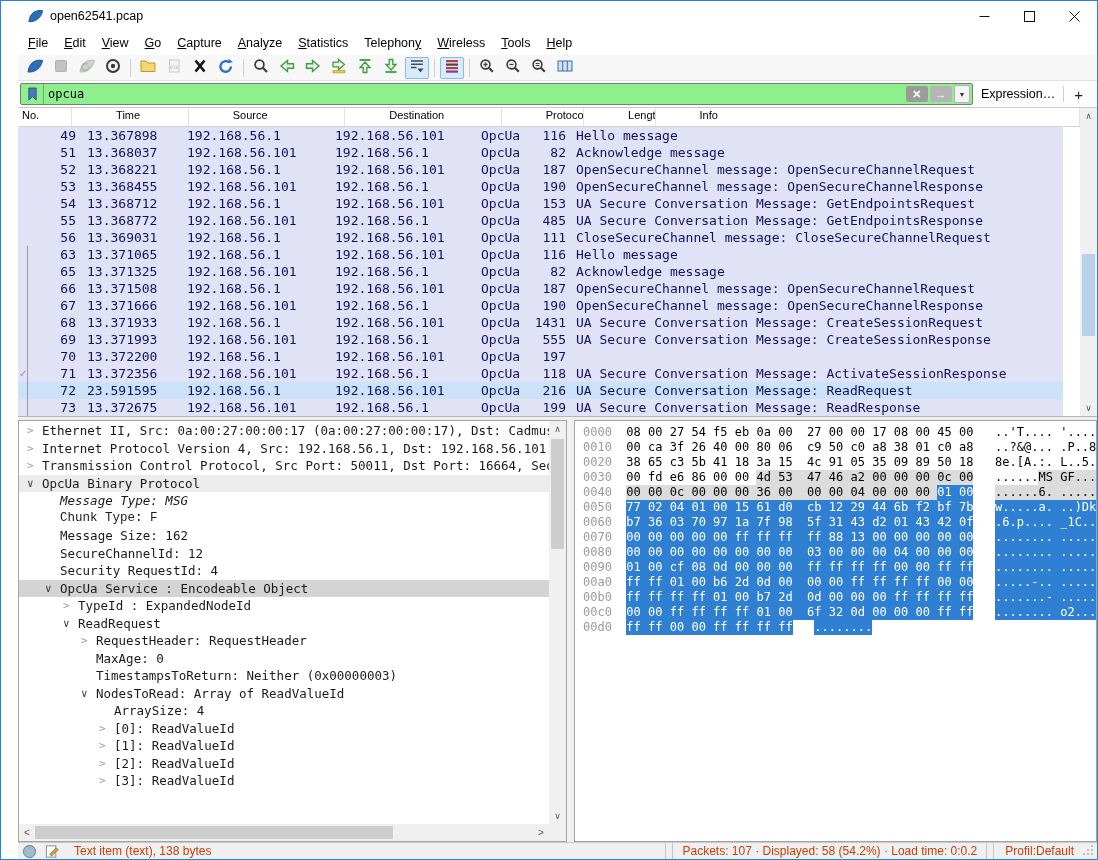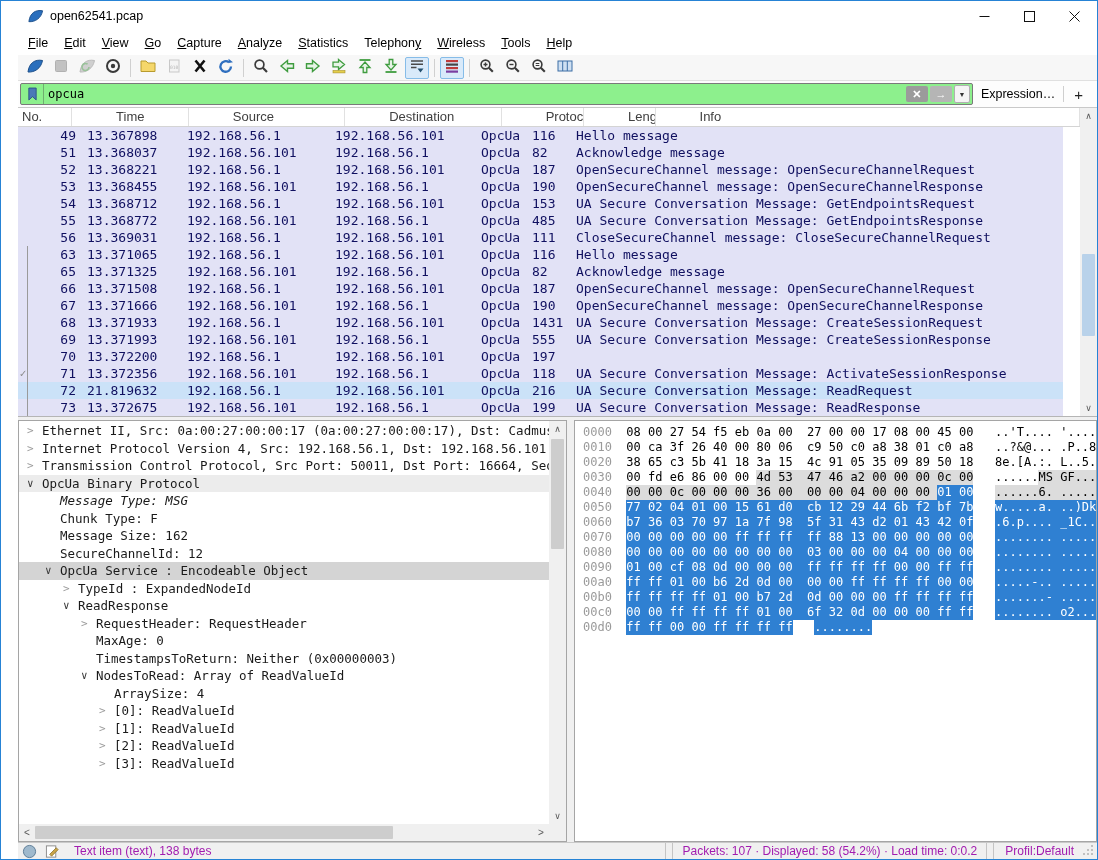--- a/index.html
+++ b/index.html
@@ -37,32 +37,32 @@
   #clearbtn{background:#9b9b9b;}
   #applybtn{background:#b5b5b5;}
   #caretbtn{width:14px;height:16px;background:#f4f4f4;border:1px solid #b0b0b0;border-radius:2px;margin-right:2px;
             display:flex;align-items:center;justify-content:center;font-size:7px;color:#333;}
   #expression{font-size:12.5px;color:#000;padding:0 8px;}
   #fsep{width:1px;height:16px;background:#cfcfcf;}
   #addbtn{font-size:15px;color:#222;padding:0 10px;}
   
   #packetlist{height:308px;display:flex;border-bottom:1px solid #b5b5b5;flex:0 0 auto;background:#fff;}
   #plcontent{flex:1;overflow:hidden;}
-  #plheader{display:flex;height:18px;background:#fff;border-bottom:1px solid #d4d4d4;font-size:13px;color:#404040;gap:40px;}
+  #plheader{display:flex;height:18px;background:#fff;border-bottom:1px solid #d4d4d4;font-size:11px;color:#000000;gap:40px;}
   #plheader .hc{box-sizing:border-box;border-right:1px solid #e1e1e1;padding:1px 0 0 4px;white-space:nowrap;overflow:hidden;}
   .prow{display:flex;height:17px;line-height:17px;width:1045px;background:#e2e2f6;
         font-family:"DejaVu Sans Mono","Liberation Mono",monospace;font-size:13px;color:#101060;}
   .prow.sel{background:#cbe2f8;}
   .pc{box-sizing:border-box;white-space:pre;overflow:hidden;}
   .c-no{width:68px;text-align:right;padding-right:10px;position:relative;}
   .c-time{width:97px;padding-left:1px;}
   .c-src{width:148px;padding-left:4px;}
   .c-dst{width:148px;padding-left:4px;}
   .c-proto{width:53px;padding-left:2px;}
-  .c-len{width:39px;padding-right:5px;}
+  .c-len{width:39px;text-align:right;padding-right:5px;}
   .c-info{flex:1;padding-left:5px;}
   .bracket{position:absolute;left:9px;top:0;bottom:0;width:0;border-left:1px solid #9a9a9a;}
   .relmark{position:absolute;left:1px;top:0;font-size:10px;color:#8e8e8e;font-family:"Liberation Sans",sans-serif;}
   
   .vscroll{width:17px;background:#f0f0f0;display:flex;flex-direction:column;align-items:center;flex:0 0 auto;}
   .sarrow{height:16px;width:17px;display:flex;align-items:center;justify-content:center;
           color:#5a5a5a;font-size:9px;flex:0 0 auto;}
   .thumb{width:13px;background:#b9d2ea;border-radius:1px;}
   .hscroll{position:absolute;left:0;right:17px;bottom:0;height:17px;background:#f0f0f0;display:flex;align-items:center;}
   .harrow{width:16px;text-align:center;color:#5a5a5a;font-size:10px;}
@@ -88,21 +88,21 @@
            padding:4px 0 0 8px;}
   .hexrow{height:15px;line-height:15px;white-space:pre;font-family:"DejaVu Sans Mono","Liberation Mono",monospace;
           font-size:12px;color:#000;}
   .off{color:#9a9a9a;}
   .hgap{display:inline-block;white-space:pre;}
   .byte,.ac{display:inline-block;white-space:pre;}
   .hg{background:#dcdcdc;}
   .hb{background:#2f80d2;color:#fff;}
   
   #statusbar{height:22px;background:#f0f0f0;border-top:1px solid #c9c9c9;display:flex;align-items:center;
-             font-size:12px;color:#a21caf;flex:1 1 auto;}
+             font-size:12px;color:#c2410c;flex:1 1 auto;}
   #statusbar .sico{margin:0 4px;display:flex;}
   #seltext{margin-left:10px;}
   .ssep{width:1px;height:16px;background:#c4c4c4;margin:0 3px;}
   #statsline{margin:0 6px;white-space:nowrap;}
   #profile{margin:0 8px;white-space:nowrap;}
   #grip{margin:0 3px 0 0;align-self:flex-end;}
   .rightpush{margin-left:auto;}
 </style>
 </head>
 <body>
@@ -434,21 +434,21 @@
             <div class="pc c-no">71<span class="bracket"></span><span class="relmark">✓</span></div>
             <div class="pc c-time">13.372356</div>
             <div class="pc c-src">192.168.56.101</div>
             <div class="pc c-dst">192.168.56.1</div>
             <div class="pc c-proto">OpcUa</div>
             <div class="pc c-len">118</div>
             <div class="pc c-info">UA Secure Conversation Message: ActivateSessionResponse</div>
           </div>
           <div class="prow sel">
             <div class="pc c-no">72<span class="bracket"></span></div>
-            <div class="pc c-time">21.819632</div>
+            <div class="pc c-time">23.591595</div>
             <div class="pc c-src">192.168.56.1</div>
             <div class="pc c-dst">192.168.56.101</div>
             <div class="pc c-proto">OpcUa</div>
             <div class="pc c-len">216</div>
             <div class="pc c-info">UA Secure Conversation Message: ReadRequest</div>
           </div>
           <div class="prow">
             <div class="pc c-no">73<span class="bracket"></span></div>
             <div class="pc c-time">13.372675</div>
             <div class="pc c-src">192.168.56.101</div>
@@ -469,26 +469,27 @@
   <div id="vsplit"></div>
 
   <div id="bottom">
     <div id="detailpane">
       <div id="detailrows">
           <div class="drow" style="padding-left: 8px;"><span class="dar cl">&gt;</span><span class="dtext">Ethernet II, Src: 0a:00:27:00:00:17 (0a:00:27:00:00:17), Dst: CadmusCo_5</span></div>
           <div class="drow" style="padding-left: 8px;"><span class="dar cl">&gt;</span><span class="dtext">Internet Protocol Version 4, Src: 192.168.56.1, Dst: 192.168.56.101</span></div>
           <div class="drow" style="padding-left: 8px;"><span class="dar cl">&gt;</span><span class="dtext">Transmission Control Protocol, Src Port: 50011, Dst Port: 16664, Seq: 17</span></div>
           <div class="drow band" style="padding-left: 8px;"><span class="dar op">∨</span><span class="dtext">OpcUa Binary Protocol</span></div>
           <div class="drow" style="padding-left: 26px; font-style: italic;"><span class="dar op"></span><span class="dtext">Message Type: MSG</span></div>
-          <div class="drow" style="padding-left: 26px;"><span class="dar op"></span><span class="dtext">Chunk Type: F</span></div>
+          <div class="drow" style="padding-left: 26px; font-family: Liberation Mono, monospace;"><span class="dar op"></span><span class="dtext">Chunk Type: F</span></div>
           <div class="drow" style="padding-left: 26px;"><span class="dar op"></span><span class="dtext">Message Size: 162</span></div>
           <div class="drow" style="padding-left: 26px;"><span class="dar op"></span><span class="dtext">SecureChannelId: 12</span></div>
+          <div class="drow" style="padding-left: 26px;"><span class="dar op"></span><span class="dtext">Security RequestId: 4</span></div>
           <div class="drow sel" style="padding-left: 26px;"><span class="dar op">∨</span><span class="dtext">OpcUa Service : Encodeable Object</span></div>
           <div class="drow" style="padding-left: 44px;"><span class="dar cl">&gt;</span><span class="dtext">TypeId : ExpandedNodeId</span></div>
-          <div class="drow" style="padding-left: 44px;"><span class="dar op">∨</span><span class="dtext">ReadResponse</span></div>
+          <div class="drow" style="padding-left: 44px;"><span class="dar op">∨</span><span class="dtext">ReadRequest</span></div>
           <div class="drow" style="padding-left: 62px;"><span class="dar cl">&gt;</span><span class="dtext">RequestHeader: RequestHeader</span></div>
           <div class="drow" style="padding-left: 62px;"><span class="dar op"></span><span class="dtext">MaxAge: 0</span></div>
           <div class="drow" style="padding-left: 62px;"><span class="dar op"></span><span class="dtext">TimestampsToReturn: Neither (0x00000003)</span></div>
           <div class="drow" style="padding-left: 62px;"><span class="dar op">∨</span><span class="dtext">NodesToRead: Array of ReadValueId</span></div>
           <div class="drow" style="padding-left: 80px;"><span class="dar op"></span><span class="dtext">ArraySize: 4</span></div>
           <div class="drow" style="padding-left: 80px;"><span class="dar cl">&gt;</span><span class="dtext">[0]: ReadValueId</span></div>
           <div class="drow" style="padding-left: 80px;"><span class="dar cl">&gt;</span><span class="dtext">[1]: ReadValueId</span></div>
           <div class="drow" style="padding-left: 80px;"><span class="dar cl">&gt;</span><span class="dtext">[2]: ReadValueId</span></div>
           <div class="drow" style="padding-left: 80px;"><span class="dar cl">&gt;</span><span class="dtext">[3]: ReadValueId</span></div>
         </div>

